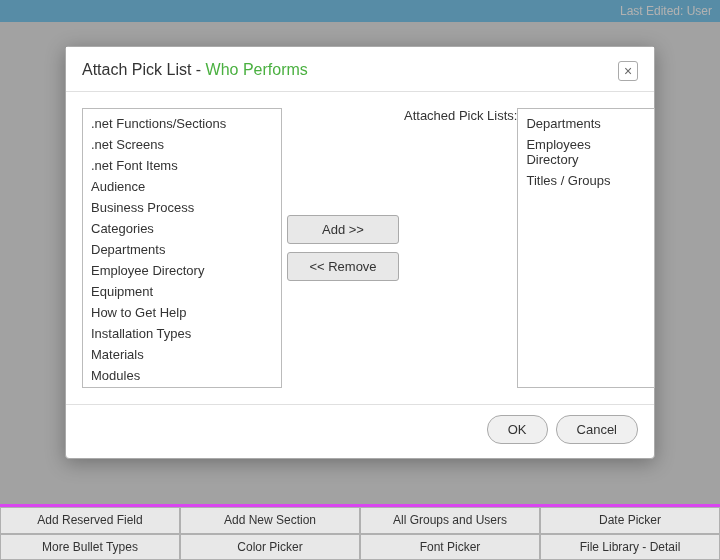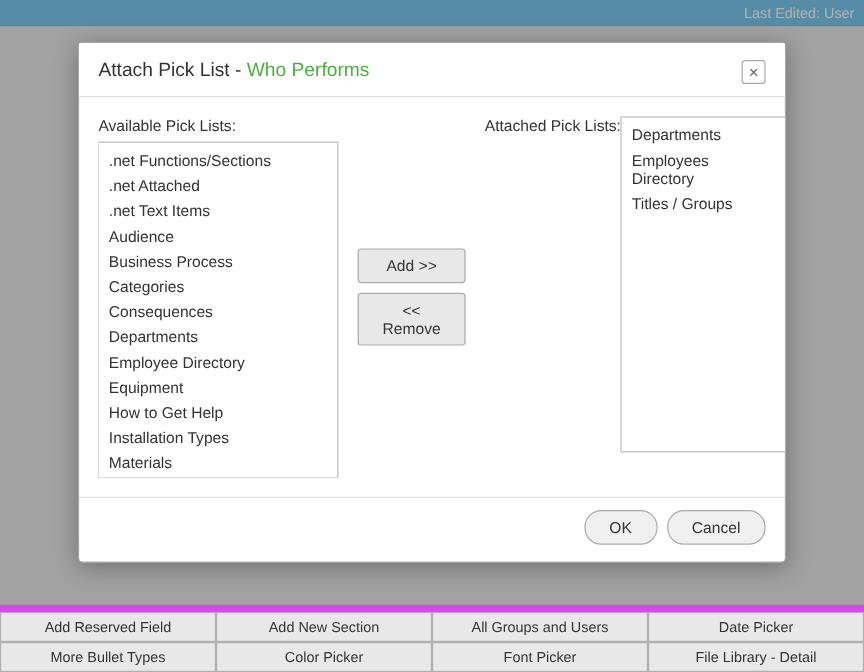--- a/index.html
+++ b/index.html
@@ -37,21 +37,21 @@
 
     
     .bottom-bar {
       position: absolute;
       bottom: 0; left: 0; right: 0;
       height: 56px;
       background: #ec4899;
       z-index: 2;
       display: flex;
       flex-direction: column;
-      border-top: 6px solid #d946ef;
+      border-top: 3px solid #d946ef;
     }
     .bottom-row {
       display: flex;
       flex: 1;
       align-items: center;
     }
     .bottom-btn {
       flex: 1;
       height: 100%;
       background: #e8e8e8;
@@ -158,21 +158,21 @@
     .middle-buttons {
       display: flex;
       flex-direction: column;
       justify-content: center;
       align-items: center;
       gap: 8px;
       width: 90px;
       flex-shrink: 0;
     }
     .action-btn {
-      width: 90px;
+      width: 112px;
       padding: 6px 12px;
       background: #e8e8e8;
       border: 1px solid #aaa;
       border-radius: 3px;
       cursor: pointer;
       font-size: 13px;
       color: #333;
       text-align: center;
     }
 
@@ -232,30 +232,28 @@
     <div class="modal-header">
       <h2 class="modal-title">
         <span>Attach Pick List - </span><span class="modal-title-highlight">Who Performs</span>
       </h2>
       <button class="modal-close">×</button>
     </div>
 
     <div class="modal-body">
 
       <div>
-        <div class="col-label">Available Pick Lists:</div>
         <div class="list-box list-box-left">
 
         <div class="list-item">.net Functions/Sections</div>
-            <div class="list-item">.net Attached</div>
-            <div class="list-item">.net Text Items</div>
+            <div class="list-item">.net Screens</div>
+            <div class="list-item">.net Font Items</div>
             <div class="list-item">Audience</div>
             <div class="list-item">Business Process</div>
             <div class="list-item">Categories</div>
-            <div class="list-item">Consequences</div>
             <div class="list-item">Departments</div>
             <div class="list-item">Employee Directory</div>
             <div class="list-item">Equipment</div>
             <div class="list-item">How to Get Help</div>
             <div class="list-item">Installation Types</div>
             <div class="list-item">Materials</div>
             <div class="list-item">Modules</div>
           </div>
       </div>
 

